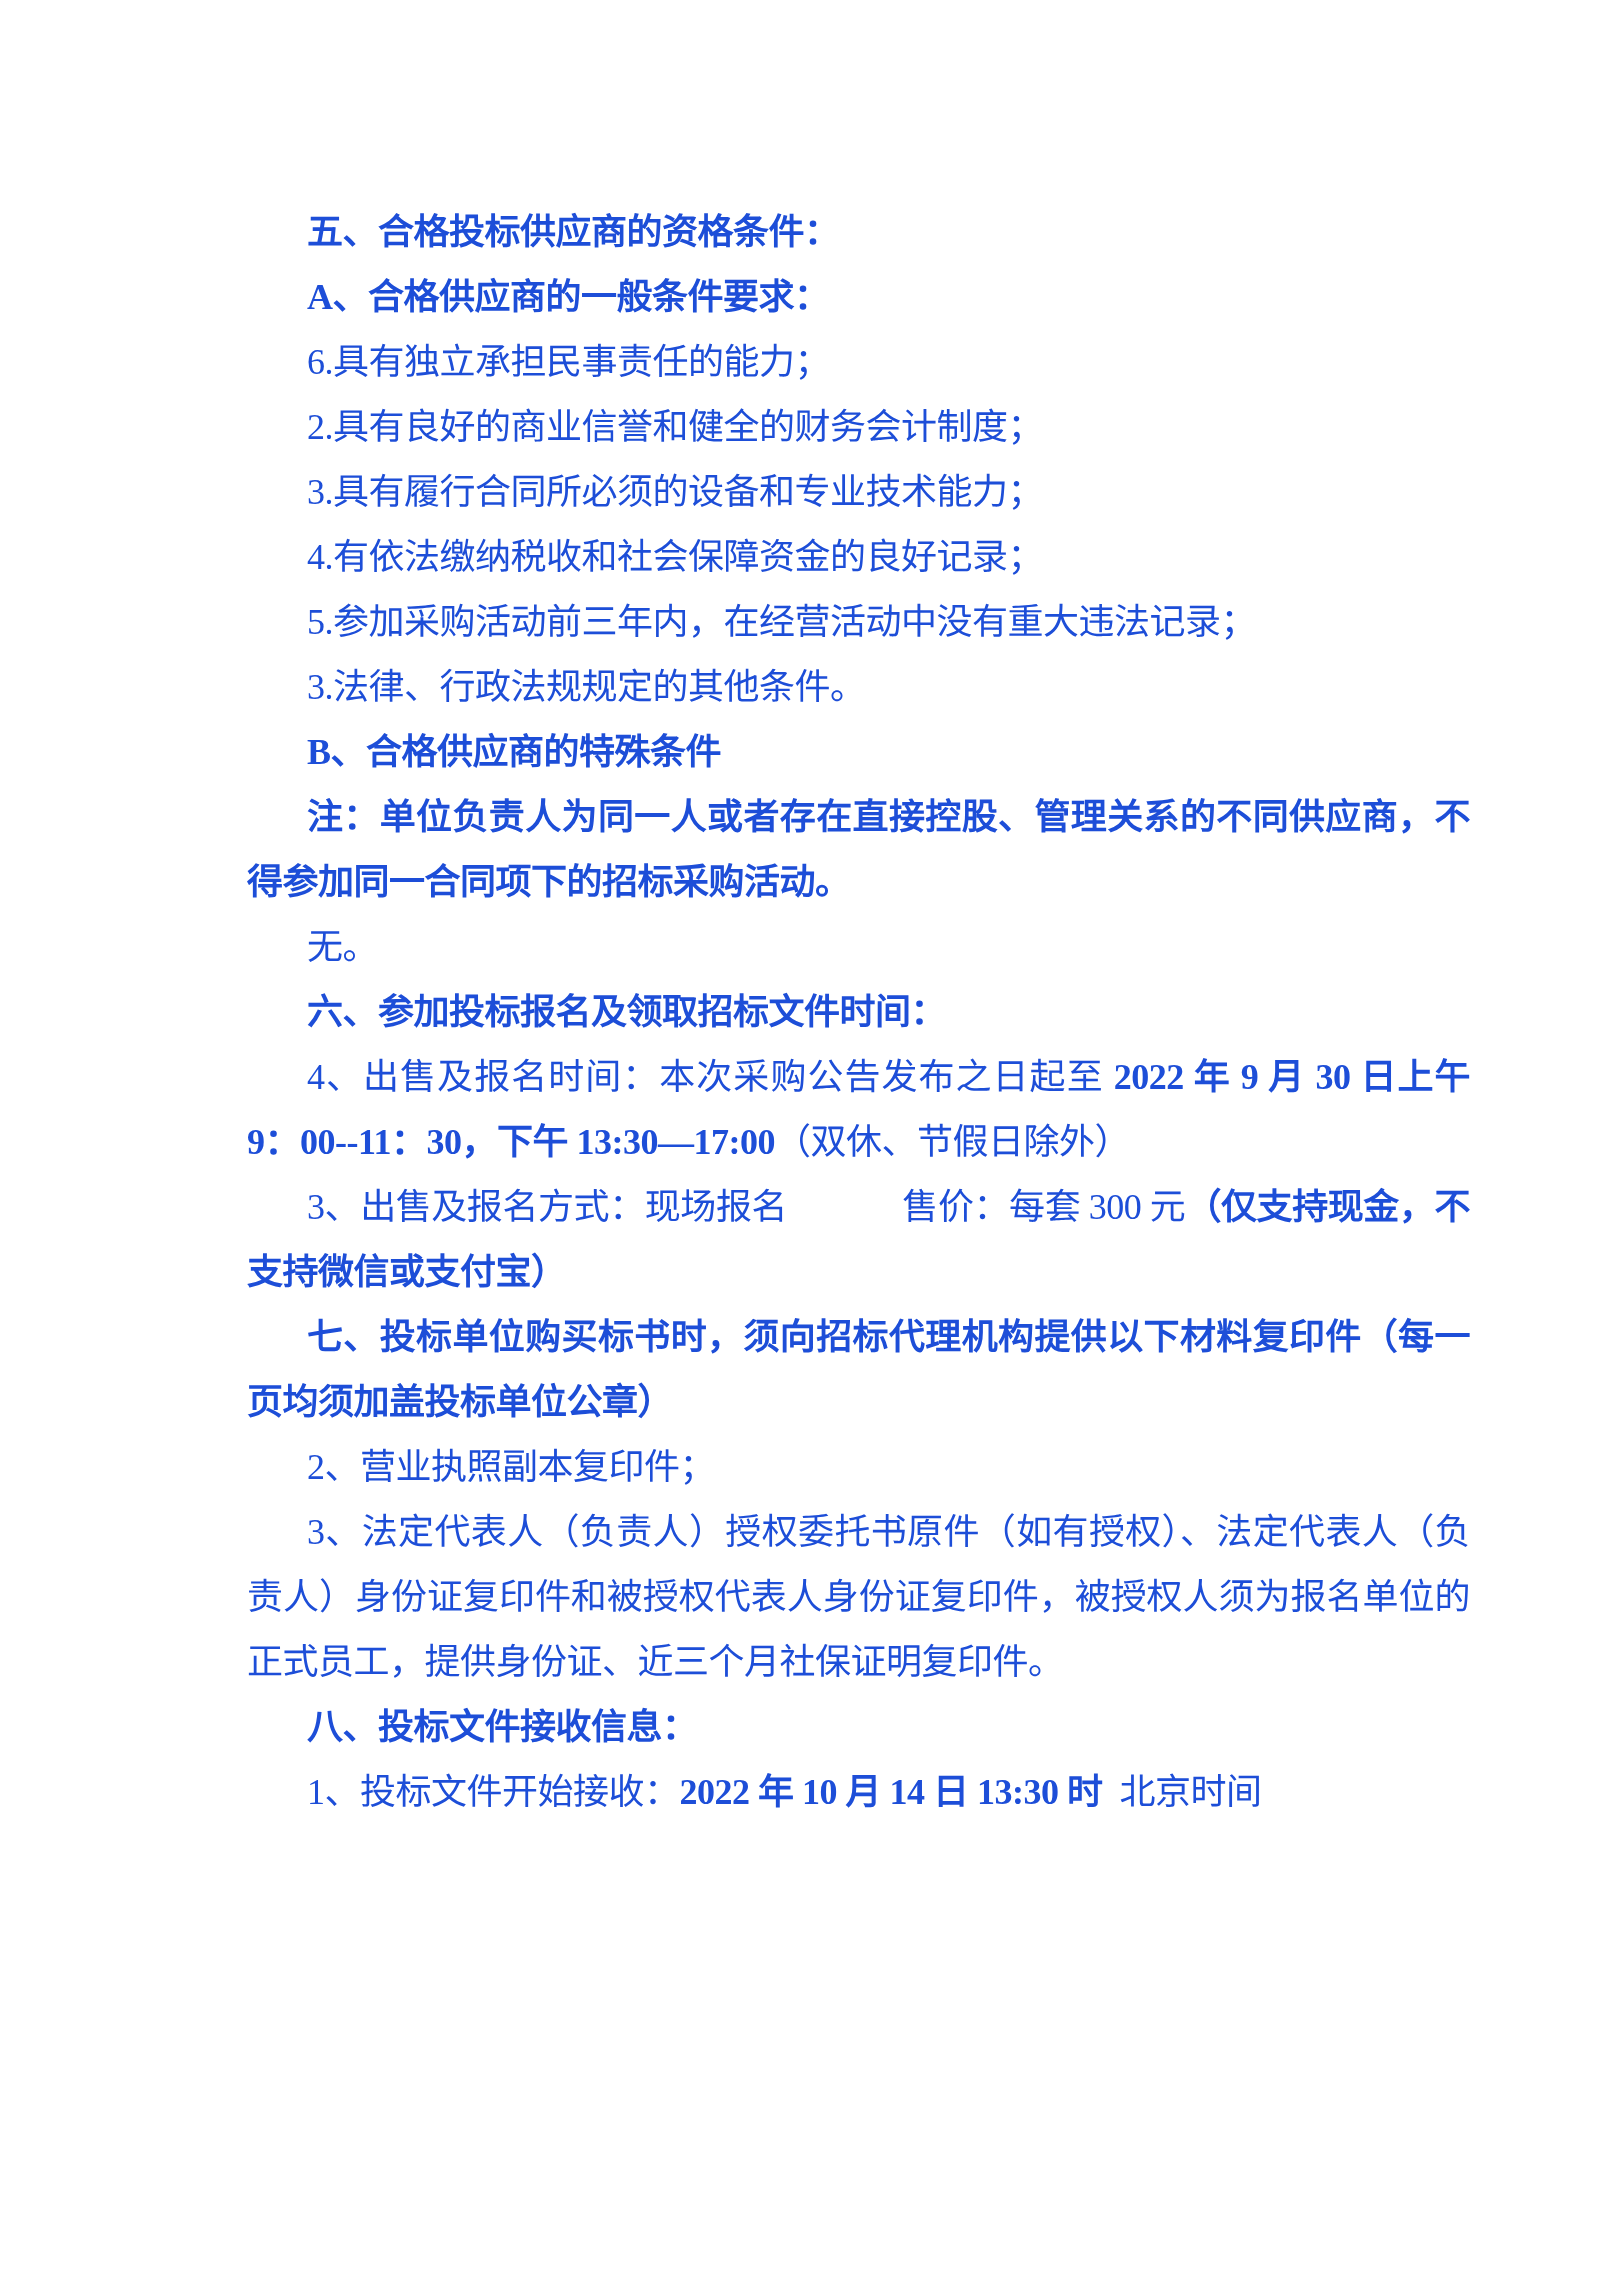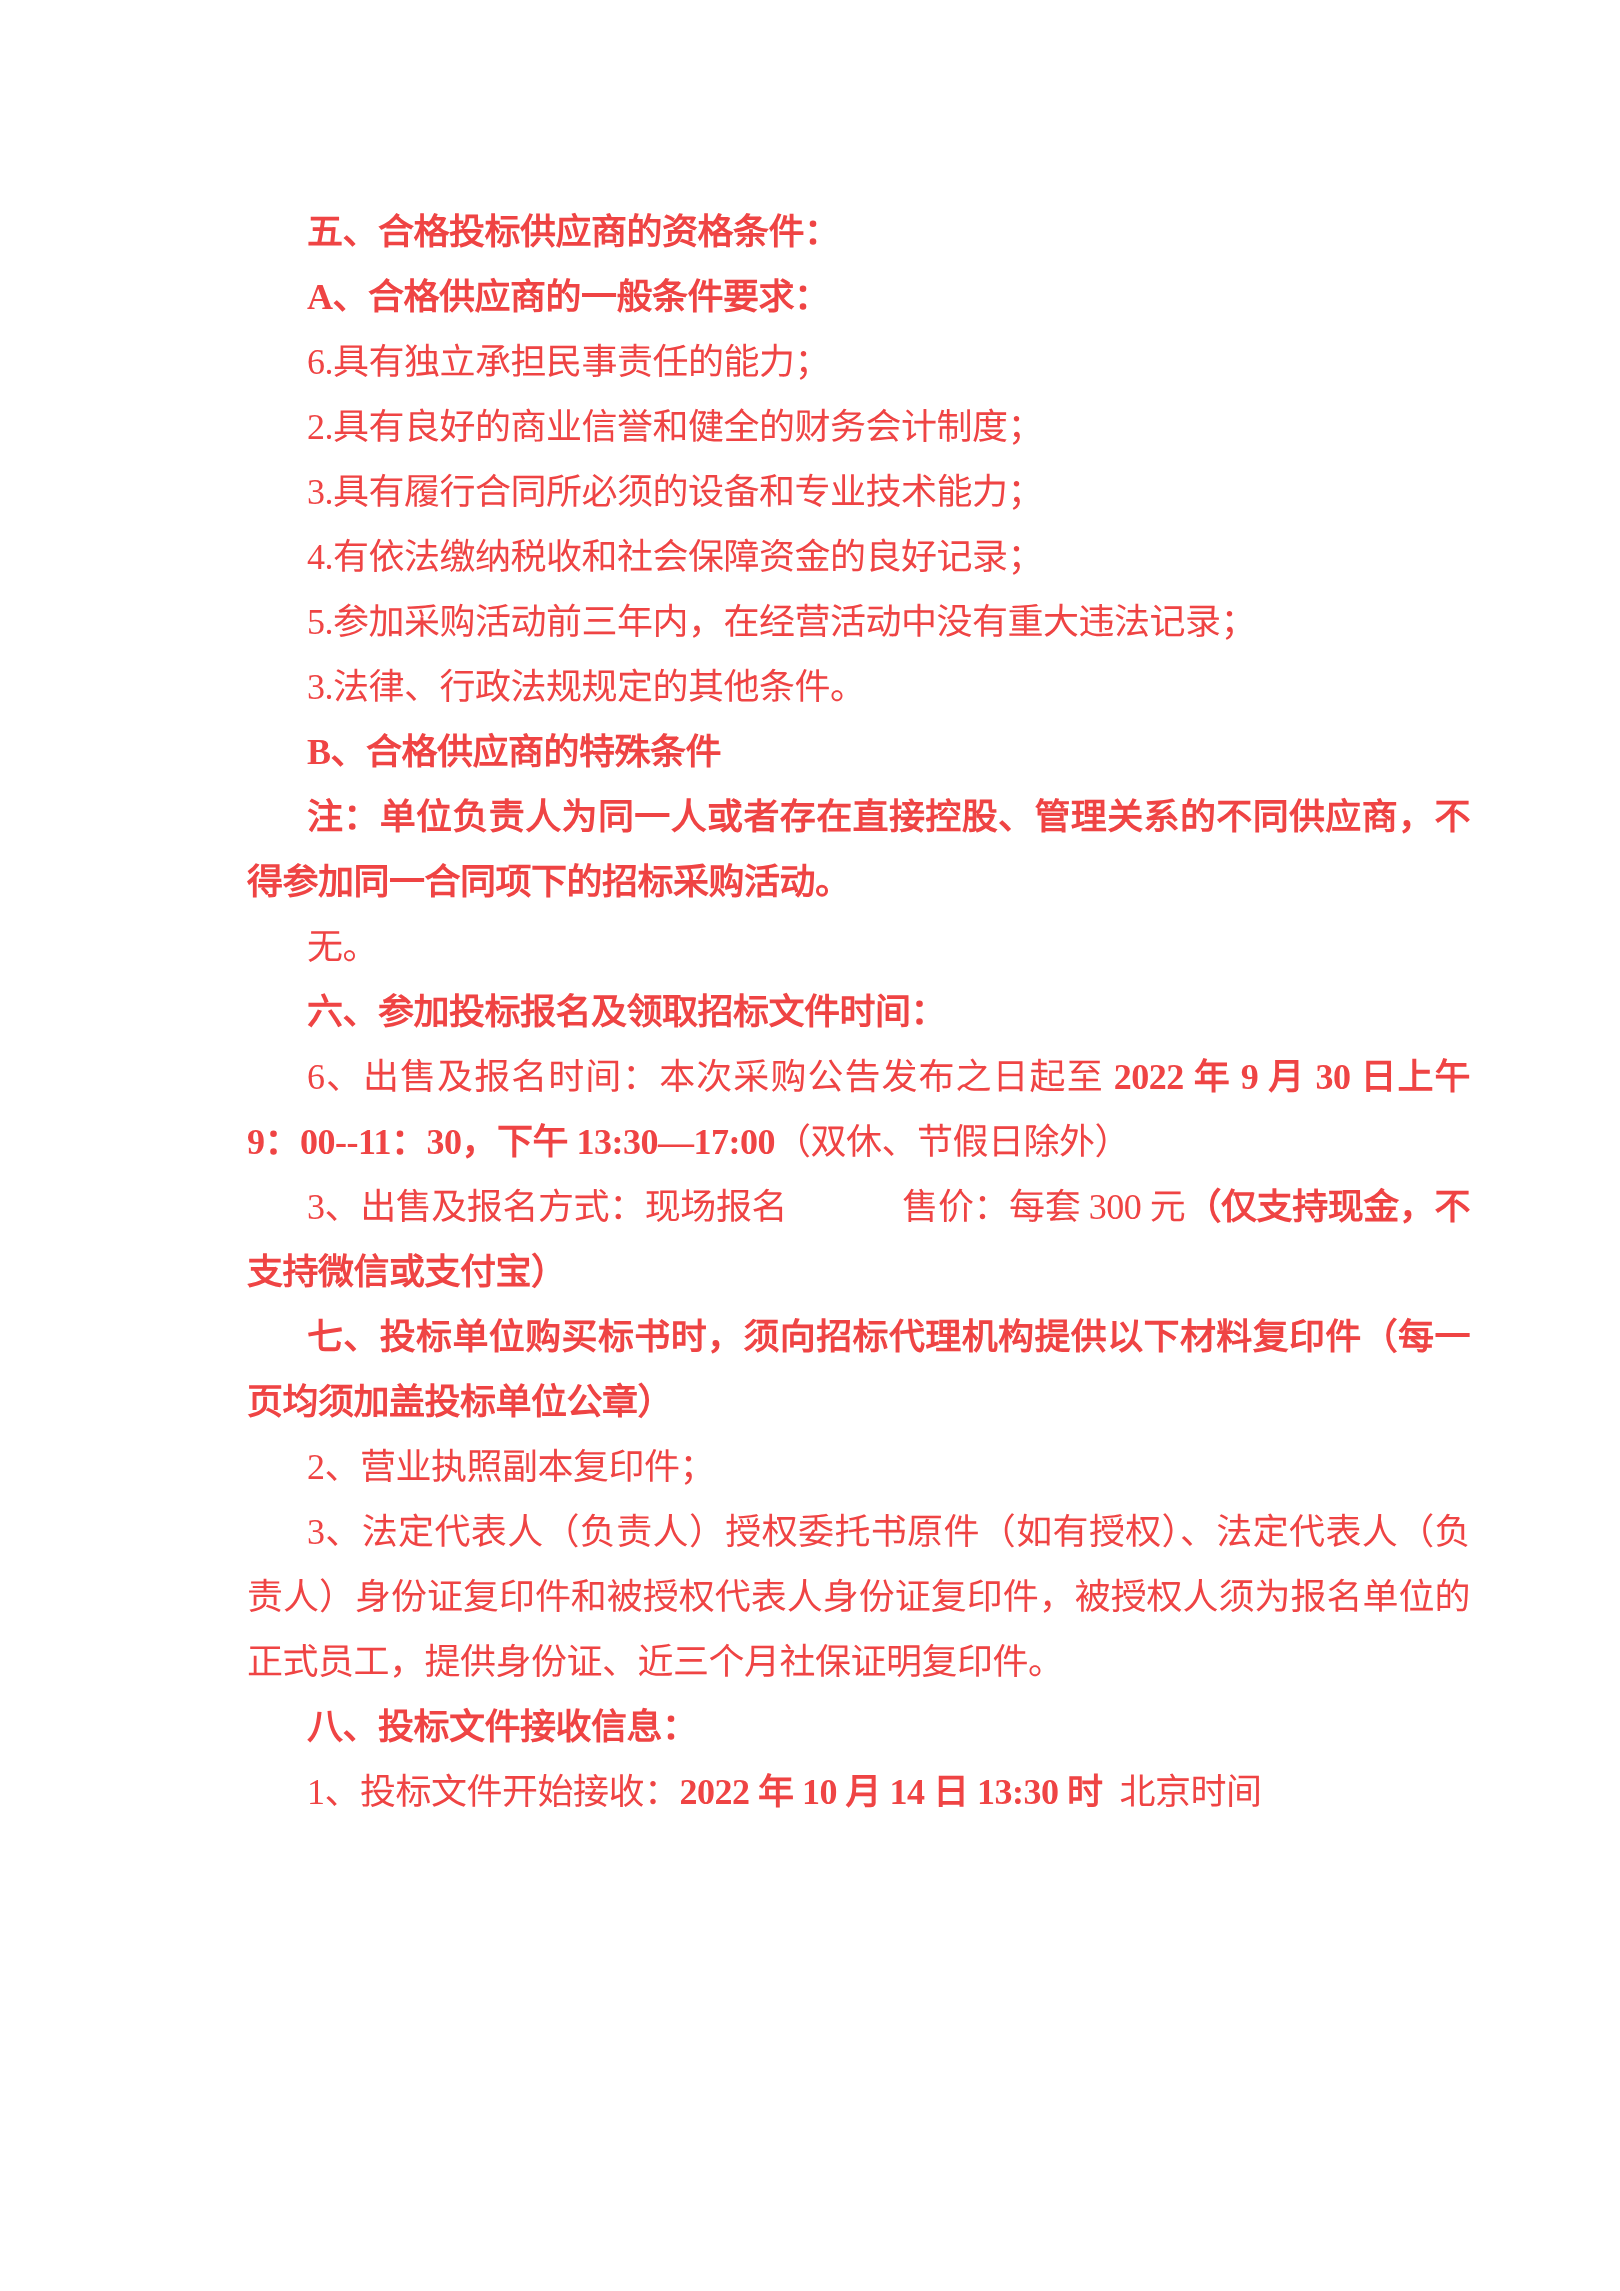--- a/index.html
+++ b/index.html
@@ -33,34 +33,34 @@
     text-indent: 60px;
   }
   .b {
     font-weight: bold;
   }
 </style>
 </head>
 <body>
 
 <div class="page">
-  <div class="doc-body" style="color: #ef4444;">
+  <div class="doc-body" style="color: #1d4ed8;">
       <p class="para"><span class="b">五、合格投标供应商的资格条件：</span></p>
       <p class="para"><span class="b">A、合格供应商的一般条件要求：</span></p>
       <p class="para"><span>6.具有独立承担民事责任的能力；</span></p>
       <p class="para"><span>2.具有良好的商业信誉和健全的财务会计制度；</span></p>
       <p class="para"><span>3.具有履行合同所必须的设备和专业技术能力；</span></p>
       <p class="para"><span>4.有依法缴纳税收和社会保障资金的良好记录；</span></p>
       <p class="para"><span>5.参加采购活动前三年内，在经营活动中没有重大违法记录；</span></p>
       <p class="para"><span>3.法律、行政法规规定的其他条件。</span></p>
       <p class="para"><span class="b">B、合格供应商的特殊条件</span></p>
       <p class="para"><span class="b">注：单位负责人为同一人或者存在直接控股、管理关系的不同供应商，不得参加同一合同项下的招标采购活动。</span></p>
       <p class="para"><span>无。</span></p>
       <p class="para"><span class="b">六、参加投标报名及领取招标文件时间：</span></p>
-      <p class="para"><span>6、出售及报名时间：本次采购公告发布之日起至 </span><span class="b">2022 年 9 月 30 日上午 9：00--11：30，下午 13:30—17:00</span><span>（双休、节假日除外）</span></p>
+      <p class="para"><span>4、出售及报名时间：本次采购公告发布之日起至 </span><span class="b">2022 年 9 月 30 日上午 9：00--11：30，下午 13:30—17:00</span><span>（双休、节假日除外）</span></p>
       <p class="para"><span>3、出售及报名方式：现场报名　　　&nbsp;售价：每套 300 元</span><span class="b">（仅支持现金，不支持微信或支付宝）</span></p>
       <p class="para"><span class="b">七、投标单位购买标书时，须向招标代理机构提供以下材料复印件（每一页均须加盖投标单位公章）</span></p>
       <p class="para"><span>2、营业执照副本复印件；</span></p>
       <p class="para"><span>3、法定代表人（负责人）授权委托书原件（如有授权）、法定代表人（负责人）身份证复印件和被授权代表人身份证复印件，被授权人须为报名单位的正式员工，提供身份证、近三个月社保证明复印件。</span></p>
       <p class="para"><span class="b">八、投标文件接收信息：</span></p>
       <p class="para"><span>1、投标文件开始接收：</span><span class="b">2022 年 10 月 14 日 13:30 时</span><span>&nbsp; 北京时间</span></p>
     </div>
 </div>
 
 

